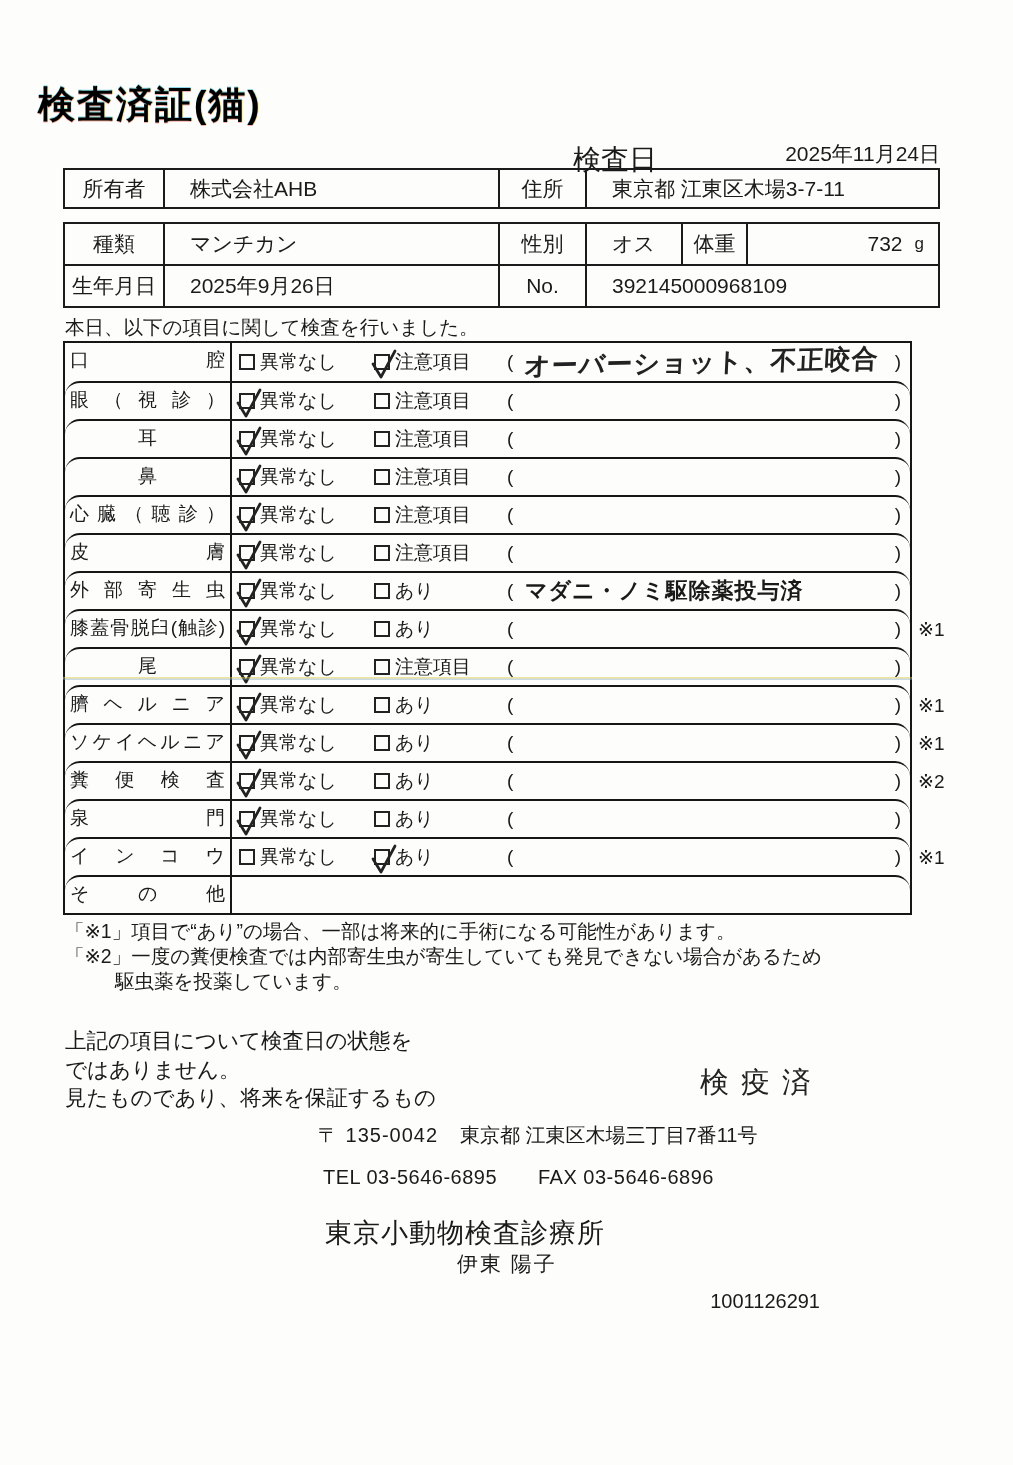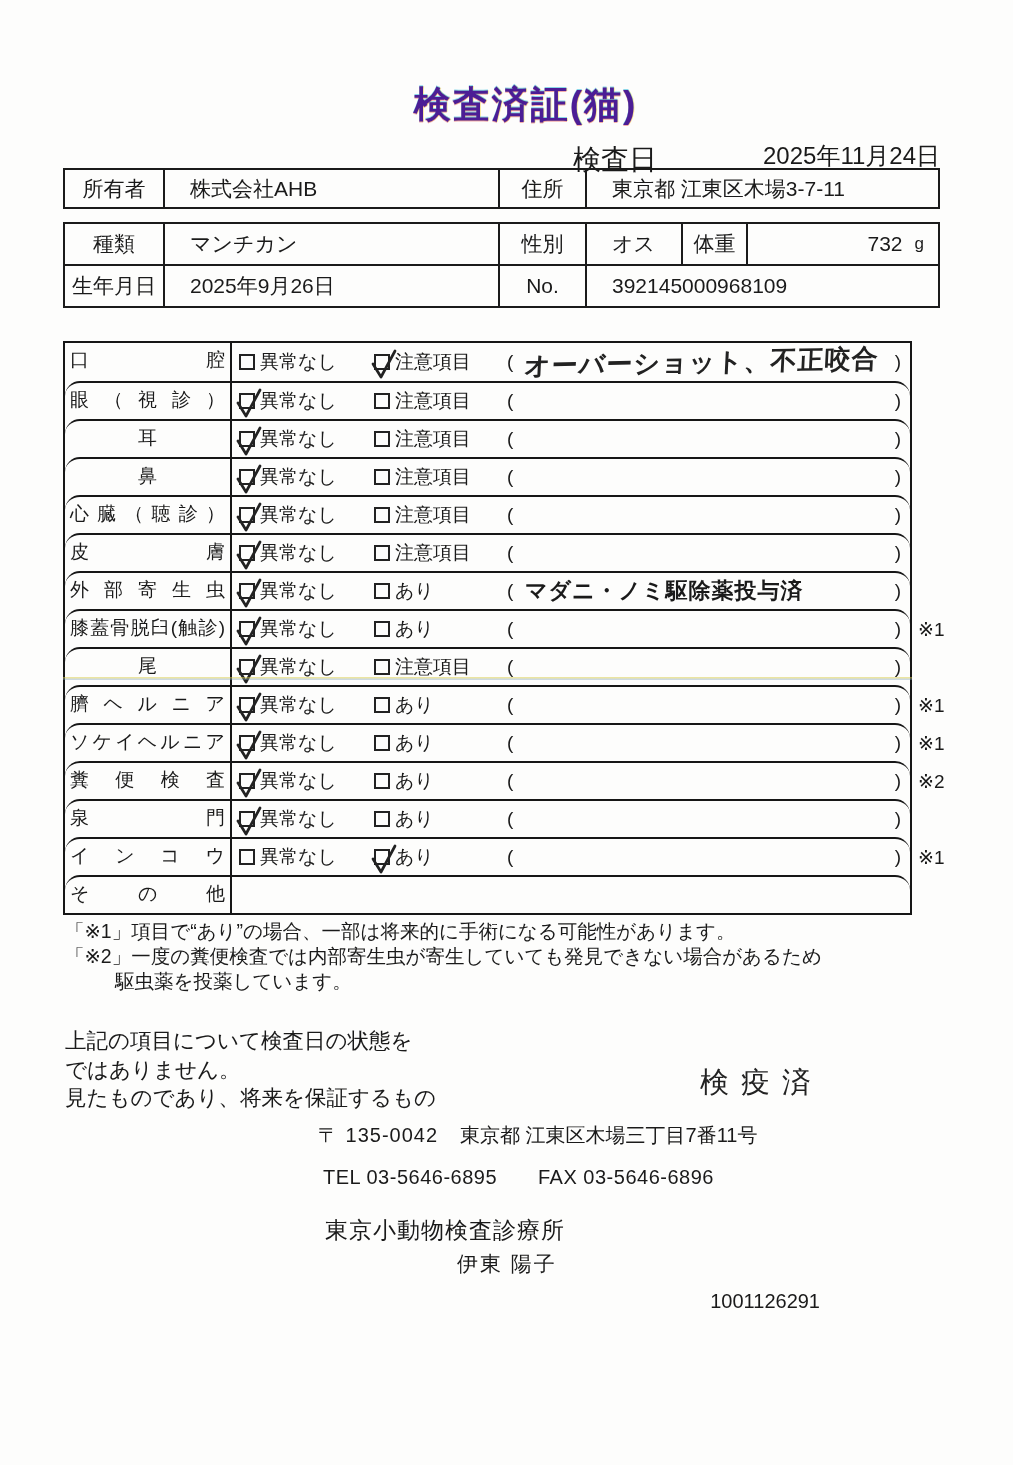--- a/index.html
+++ b/index.html
@@ -6,28 +6,28 @@
   html,body { background:#e8e8e8; }
   body { font-family:"Liberation Sans","DejaVu Sans",sans-serif; }
   .page {
     position:relative; width:1013px; height:1465px; margin:0 auto;
     background:#fdfdfc; color:#1a1a1a; overflow:hidden;
   }
 
   
   .doc-title {
     position:absolute; top:80px; left:0; right:0; padding-left:38px;
-    text-align:center; font-size:37px; font-weight:700; letter-spacing:2px;
-    color:#4c1d95;
+    font-size:37px; font-weight:700; letter-spacing:2px;
+    color:#000000;
     text-shadow: 0 -1px 0 rgba(0,170,210,.45), 0 1px 0 rgba(225,60,50,.4), 1px 0 0 rgba(240,200,0,.35);
   }
 
   
   .exam-date-label { position:absolute; top:141px; left:573px; font-size:28px; }
-  .exam-date-value { position:absolute; top:140px; left:758px; width:182px; text-align:right; font-size:24px; }
+  .exam-date-value { position:absolute; top:140px; left:758px; width:182px; text-align:right; font-size:21px; }
 
   
   .hbox { position:absolute; left:63px; width:877px; border:2px solid #1b1b1b; display:flex; flex-direction:column; }
   .owner-box { top:168px; height:41px; }
   .pet-box   { top:222px; height:86px; }
   .hrow { display:flex; flex:1; min-height:0; }
   .hrow + .hrow { border-top:2px solid #1b1b1b; }
   .hcell { display:flex; align-items:center; font-size:21px; overflow:hidden; white-space:nowrap; }
   .hcell.lab { justify-content:center;text-align:center; }
   .hcell.val { padding-left:25px; }
@@ -81,21 +81,21 @@
 
   
   .disclaimer { position:absolute; top:1027px; left:65px; font-size:21.5px; line-height:28.5px; }
   .stamp { position:absolute; top:1063px; left:700px; font-size:29px; letter-spacing:12px; color:#222; }
 
   
   .postal-code   { position:absolute; top:1122px; left:318px; font-size:20px; letter-spacing:1px; }
   .clinic-addr   { position:absolute; top:1122px; left:460px; font-size:20px; }
   .tel           { position:absolute; top:1166px; left:323px; font-size:20px; letter-spacing:.5px; }
   .fax           { position:absolute; top:1166px; left:538px; font-size:20px; letter-spacing:.5px; }
-  .clinic-name   { position:absolute; top:1215px; left:325px; font-size:23px; letter-spacing:1px; }
+  .clinic-name   { position:absolute; top:1215px; left:325px; font-size:27px; letter-spacing:1px; }
   .vet-name      { position:absolute; top:1250px; left:457px; font-size:21px; letter-spacing:2px; }
   .doc-number    { position:absolute; top:1290px; left:660px; width:160px; text-align:right; font-size:20px; }
 </style>
 </head>
 <body>
 
 <div class="page">
 
   <div class="doc-title">検査済証(猫)</div>
 
@@ -124,20 +124,21 @@
       </div>
     </div>
     <div class="hrow">
       <div class="hcell lab bR w-lab1">生年月日</div>
       <div class="hcell val bR w-val1">2025年9月26日</div>
       <div class="hcell lab bR w-lab2">No.</div>
       <div class="hcell val flex1">392145000968109</div>
     </div>
   </div>
 
+  <div class="intro">本日、以下の項目に関して検査を行いました。</div>
 
   <div class="exam-table">
 
     <div class="trow">
       <div class="tlabel spread">口腔</div>
       <div class="tright">
         <span class="cb1">
             <span class="cbx"></span>
           </span>
         <span class="lbl1">異常なし</span>

